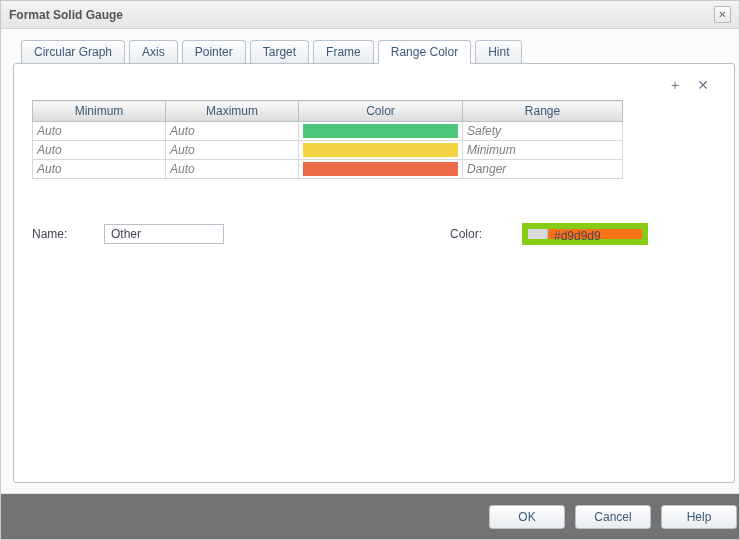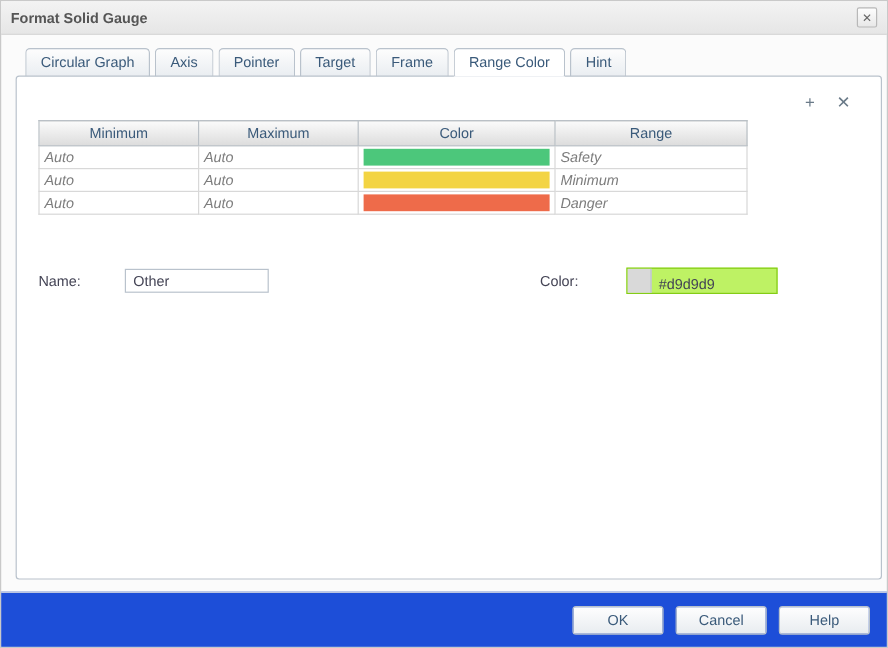--- a/index.html
+++ b/index.html
@@ -47,27 +47,27 @@
   }
   td.swatch { padding:0; }
   td.swatch div { width:100%; height:100%; }
   td.name-cell { color:#445; }
   .form-row { display:flex; align-items:center; gap:8px; margin-top:44px; }
   .form-row label { color:#445; width:64px; }
   .text-input {
     border:1px solid #b9c2cc; background:#fff; padding:3px 6px; font-size:12px; color:#445;
     width:120px; height:20px;
   }
-  .color-field { display:flex; align-items:flex-end; border:1px solid #84cc16; height:22px; width:126px; background:#bef264; }
+  .color-field { display:flex; align-items:flex-start; border:6px solid #84cc16; height:22px; width:126px; background:#f97316; }
   .color-box { width:20px; height:100%; border-right:1px solid #b9c2cc; }
   .color-value { padding:0 6px; color:#445; font-size:12px; flex:1; }
   .content-stretch{flex:1;}
   .button-bar {
     height:46px; display:flex; justify-content:flex-end; align-items:center;
-    gap:10px; padding:0 14px; border-top:1px solid #e3e3e3; background:#1d4ed8;
+    gap:10px; padding:0 2px; border-top:1px solid #e3e3e3; background:#737373;
   }
   .btn {
     min-width:76px; height:24px; border:1px solid #b9c2cc; border-radius:3px;
     background:linear-gradient(#fefefe,#e8ecf0); color:#3a5a7a; font-size:12px;
     display:flex; align-items:center; justify-content:center; cursor:pointer;
   }
   .col-gap { width:210px; }
 </style>
 </head>
 <body>

